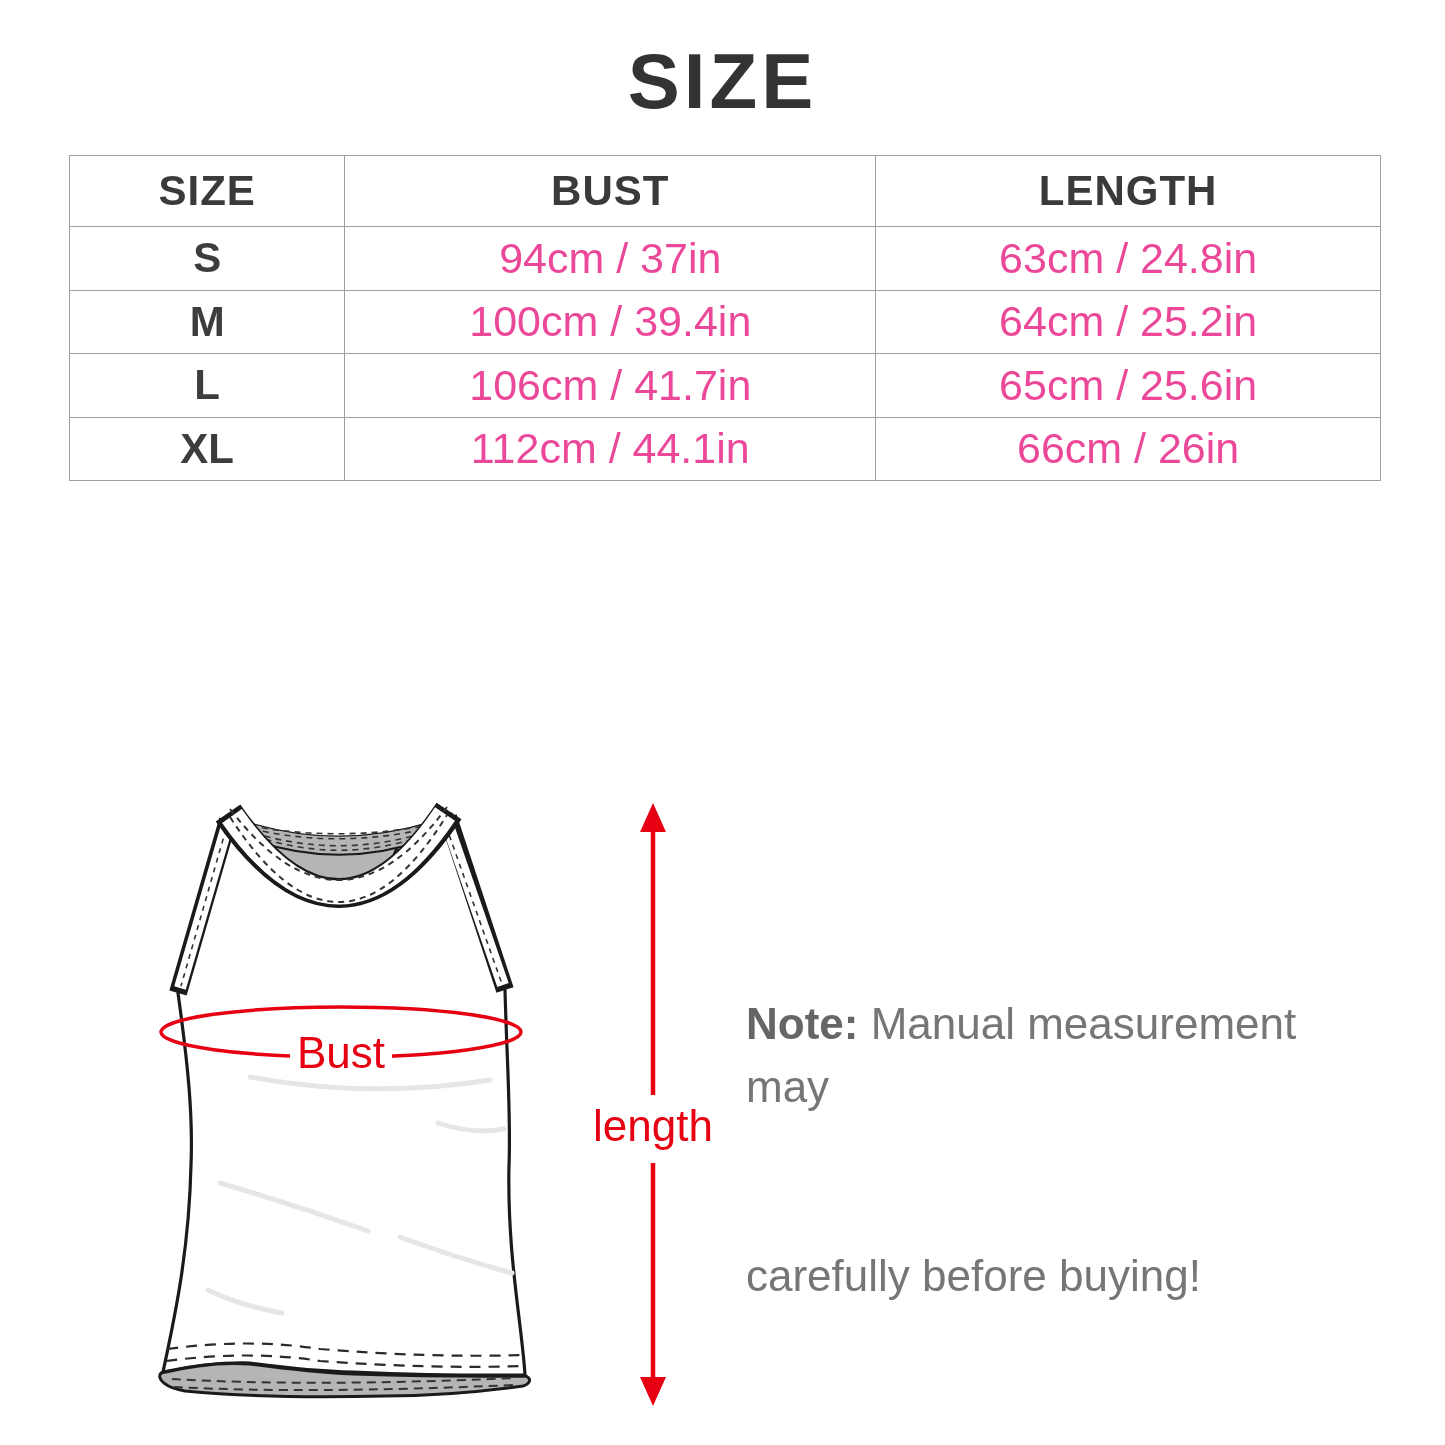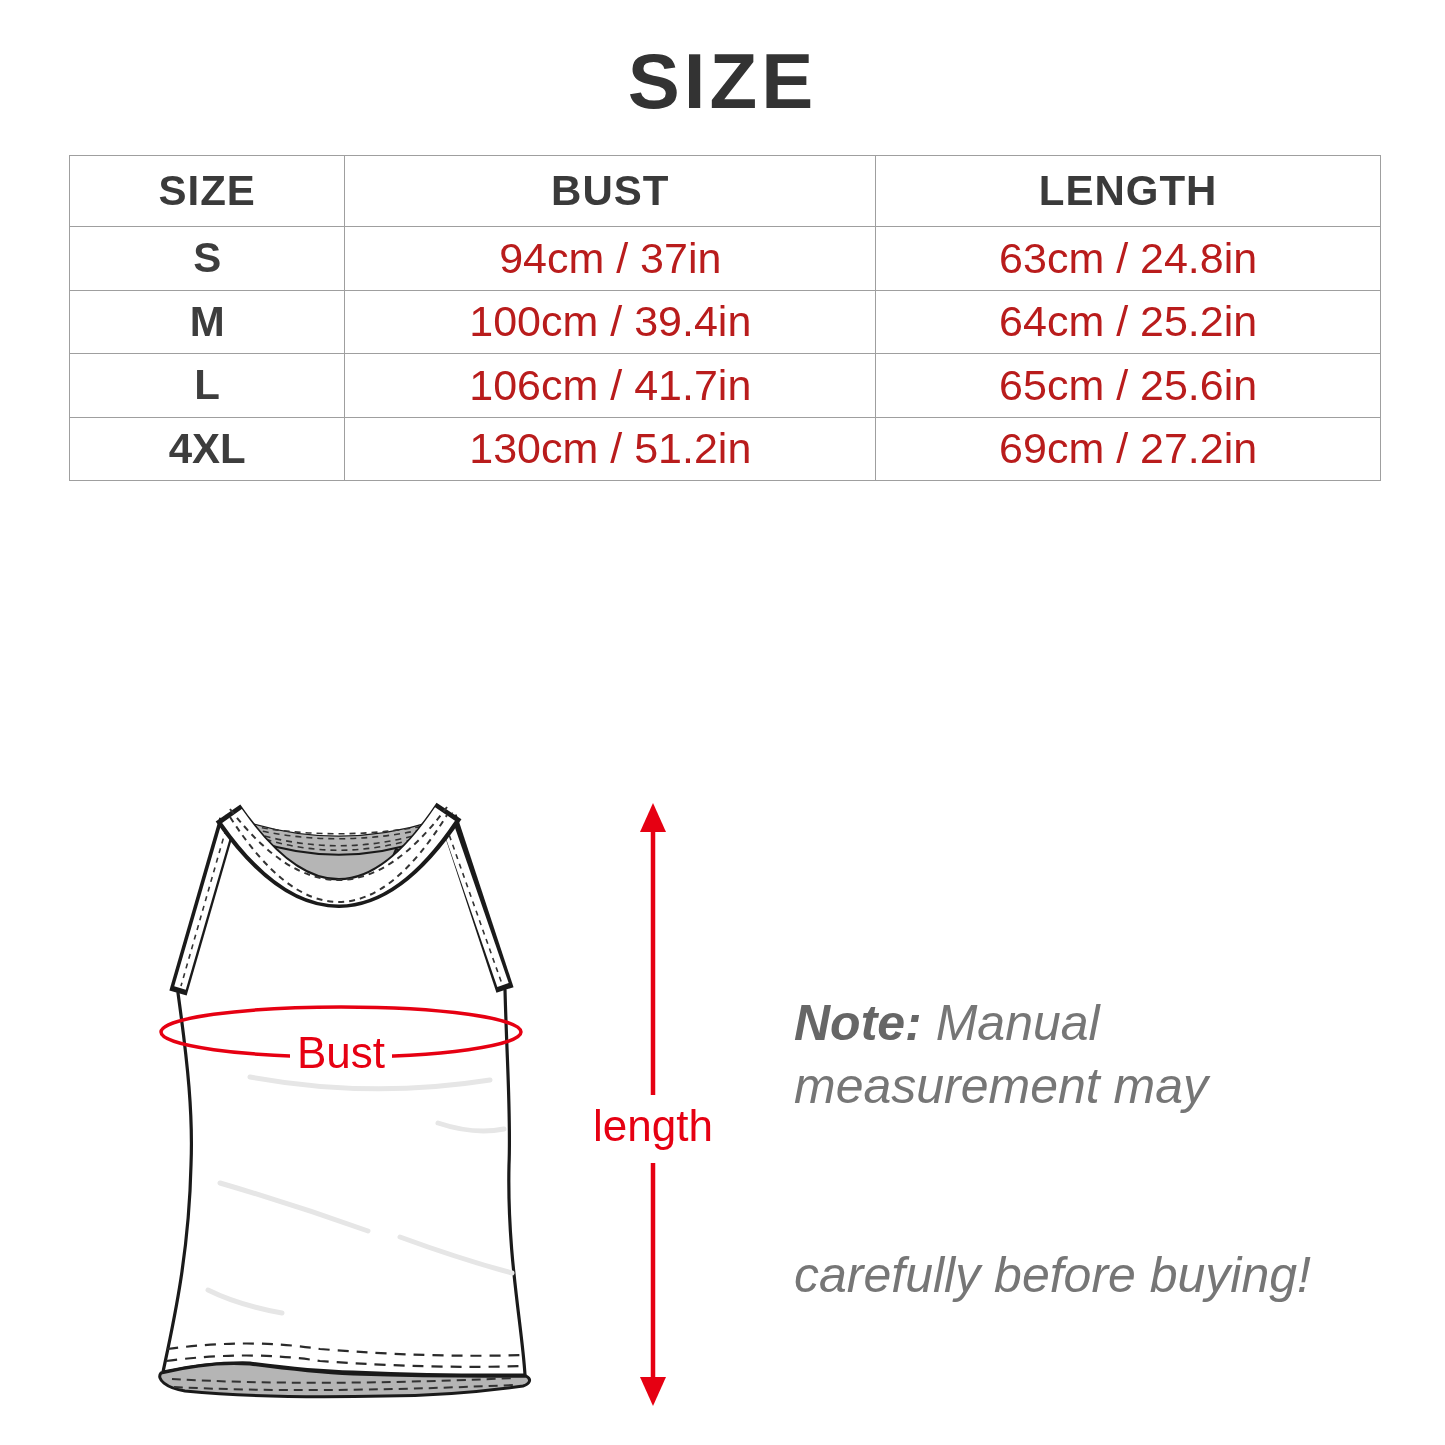--- a/index.html
+++ b/index.html
@@ -38,36 +38,35 @@
   .size-table th{
     height:70px;
     font-size:42px;
     font-weight:bold;
     color:#3a3a3a;
     letter-spacing:1px;
   }
   .size-table td{
     height:62.5px;
     font-size:43px;
-    color:#b91c1c;
+    color:#ec4899;
     font-weight:normal;
   }
   .size-table td.size-col{
     font-weight:bold;
     color:#3d3d3d;
     font-size:42px;
   }
   .note-block{
     position:absolute;
-    left:794px;top:992px;
+    left:746px;top:992px;
     width:600px;
-    font-size:50px;
+    font-size:44px;
     line-height:63px;
     color:#767676;
-    font-style:italic;
   }
   .note-block .note-label{
     font-weight:bold;
     color:#666666;
   }
   .diagram-svg{
     position:absolute;
     left:70px;top:785px;
     width:690px;height:660px;
   }
@@ -102,23 +101,23 @@
         <td class="size-col">M</td>
         <td>100cm / 39.4in</td>
         <td>64cm / 25.2in</td>
       </tr>
       <tr>
         <td class="size-col">L</td>
         <td>106cm / 41.7in</td>
         <td>65cm / 25.6in</td>
       </tr>
       <tr>
-        <td class="size-col">4XL</td>
-        <td>130cm / 51.2in</td>
-        <td>69cm / 27.2in</td>
+        <td class="size-col">XL</td>
+        <td>112cm / 44.1in</td>
+        <td>66cm / 26in</td>
       </tr>
     </tbody>
   </table>
 
   <svg class="diagram-svg" viewBox="0 0 690 660" xmlns="http://www.w3.org/2000/svg">
 
     <g>
 
       <path d="M 108,208 C 118,280 123,330 121,380 C 119,470 103,540 93,587
                Q 140,577 180,578 Q 240,586 283,587 Q 380,591 455,590

